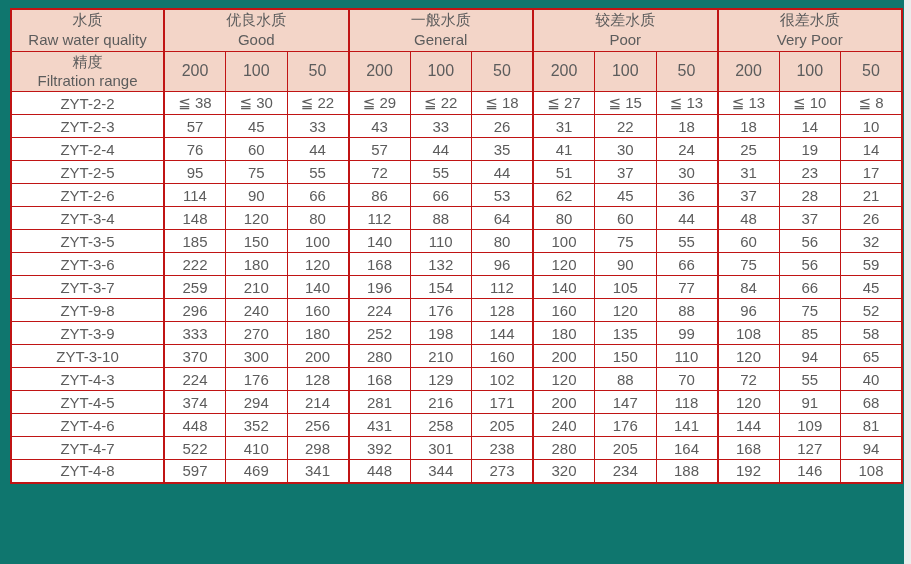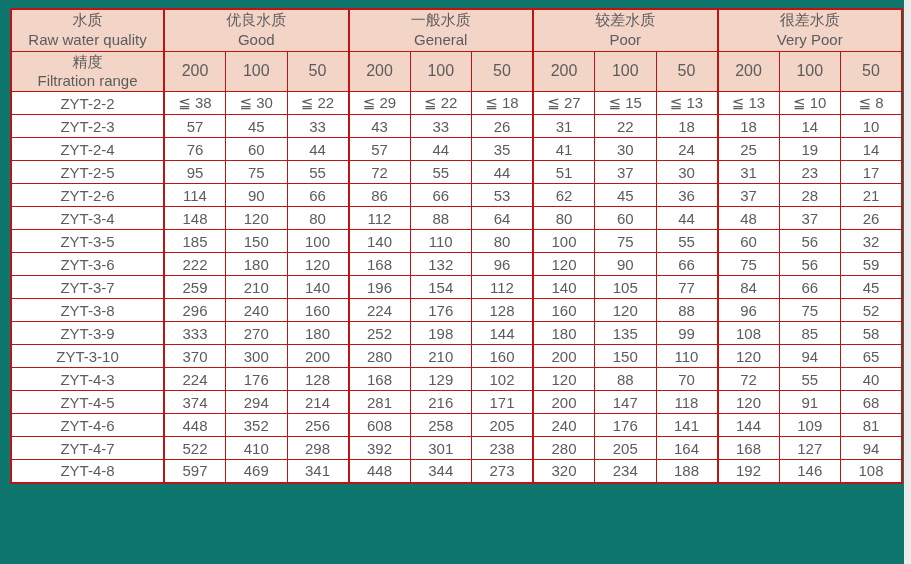--- a/index.html
+++ b/index.html
@@ -238,21 +238,21 @@
           <td>154</td>
           <td>112</td>
           <td class="group-start">140</td>
           <td>105</td>
           <td>77</td>
           <td class="group-start">84</td>
           <td>66</td>
           <td>45</td>
         </tr>
         <tr>
-          <td>ZYT-3-8</td>
+          <td>ZYT-9-8</td>
           <td class="group-start">296</td>
           <td>240</td>
           <td>160</td>
           <td class="group-start">224</td>
           <td>176</td>
           <td>128</td>
           <td class="group-start">160</td>
           <td>120</td>
           <td>88</td>
           <td class="group-start">96</td>
@@ -317,21 +317,21 @@
           <td>118</td>
           <td class="group-start">120</td>
           <td>91</td>
           <td>68</td>
         </tr>
         <tr>
           <td>ZYT-4-6</td>
           <td class="group-start">448</td>
           <td>352</td>
           <td>256</td>
-          <td class="group-start">608</td>
+          <td class="group-start">431</td>
           <td>258</td>
           <td>205</td>
           <td class="group-start">240</td>
           <td>176</td>
           <td>141</td>
           <td class="group-start">144</td>
           <td>109</td>
           <td>81</td>
         </tr>
         <tr>

